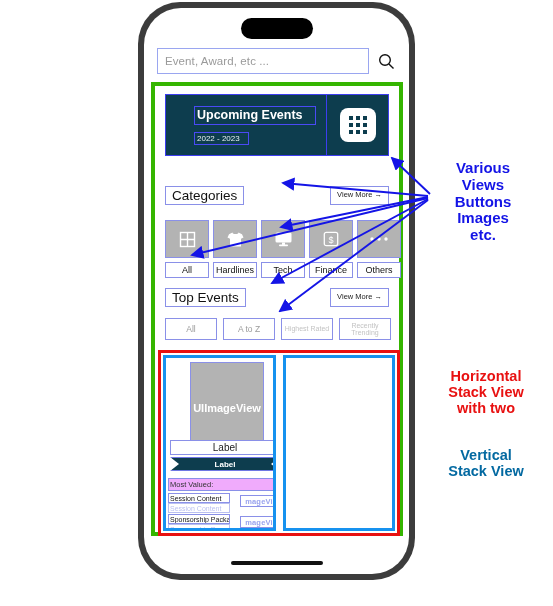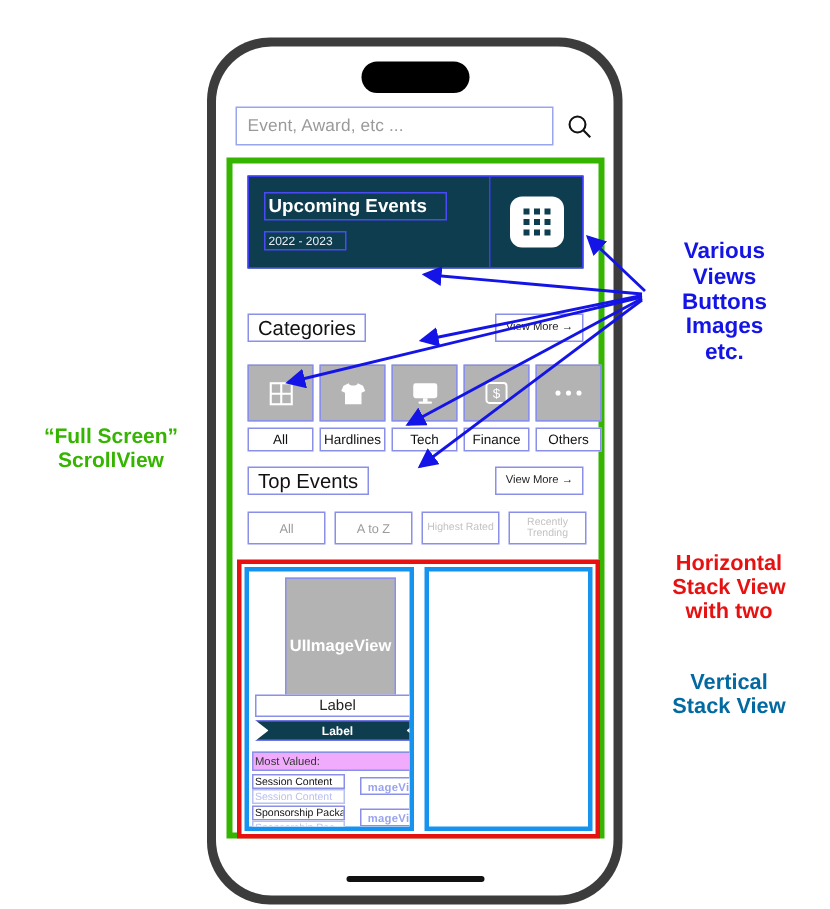--- a/index.html
+++ b/index.html
@@ -7,21 +7,21 @@
     margin: 0; padding: 0;
     width: 553px; height: 606px;
     background: #ffffff;
     font-family: "Liberation Sans", sans-serif;
     overflow: hidden;
   }
   #root { position: relative; width: 553px; height: 606px; background:#fff; }
 
   
   .device {
-    position: absolute; left: 138px; top: 25px;
+    position: absolute; left: 138px; top: 2px;
     width: 277px; height: 578px;
     background: #3c3c3c;
     border-radius: 42px;
   }
   .screen {
     position: absolute; left: 6px; top: 6px;
     width: 265px; height: 566px;
     background: #ffffff;
     border-radius: 37px;
     overflow: hidden;
@@ -69,21 +69,21 @@
   }
 
   
   .hero {
     position: absolute; left: 10px; top: 8px;
     width: 224px; height: 62px;
     background: #0d3d4e;
     border: 1.4px solid #3d3df0;
     display: flex; align-items: center;
   }
-  .hero-left { flex: 1; padding-left: 10px; }
+  .hero-left { flex: 1; padding-left: 28px; }
   .hero-title {
     display: inline-block;
     font-size: 12.5px; font-weight: bold; color: #fff;
     border: 1.2px solid #4a4af5; padding: 1px 12px 1px 2px;
     line-height: 1.15;
   }
   .hero-sub {
     display: inline-block; margin-top: 7px;
     font-size: 8px; color: #e8eef2;
     border: 1.2px solid #4a4af5; padding: 1px 8px 1px 2px;
@@ -412,24 +412,20 @@
     <g stroke="#1414e6" stroke-width="1.9" fill="none" marker-end="url(#ah)">
       <line x1="430" y1="194" x2="392" y2="158"></line>
       <line x1="428" y1="196" x2="283" y2="183"></line>
       <line x1="428" y1="197" x2="281" y2="227"></line>
       <line x1="428" y1="198" x2="192" y2="255"></line>
       <line x1="428" y1="199" x2="272" y2="283"></line>
       <line x1="428" y1="200" x2="280" y2="311"></line>
     </g>
   </svg>
 
-  <div class="ann ann-scroll">
-    <div>“Full Screen”</div>
-    <div>ScrollView</div>
-  </div>
 
   <div class="ann ann-views">
     <div>Various</div>
     <div>Views</div>
     <div>Buttons</div>
     <div>Images</div>
     <div>etc.</div>
   </div>
 
   <div class="ann ann-h">

